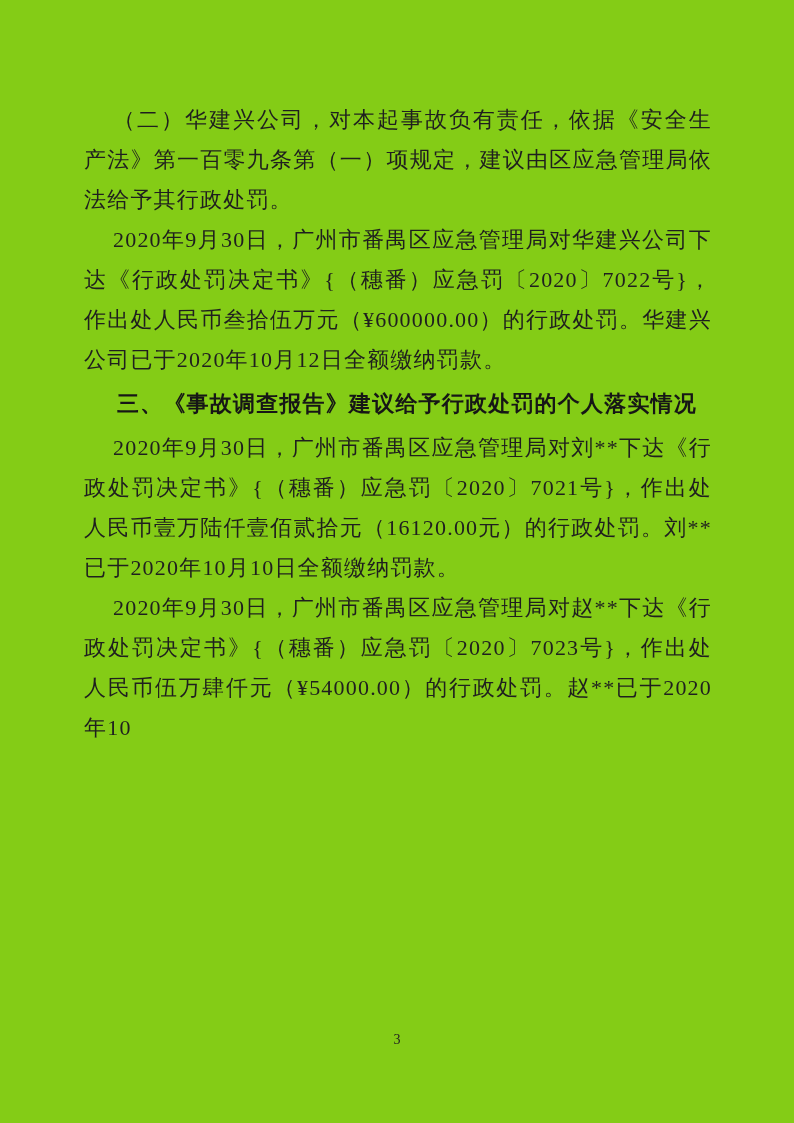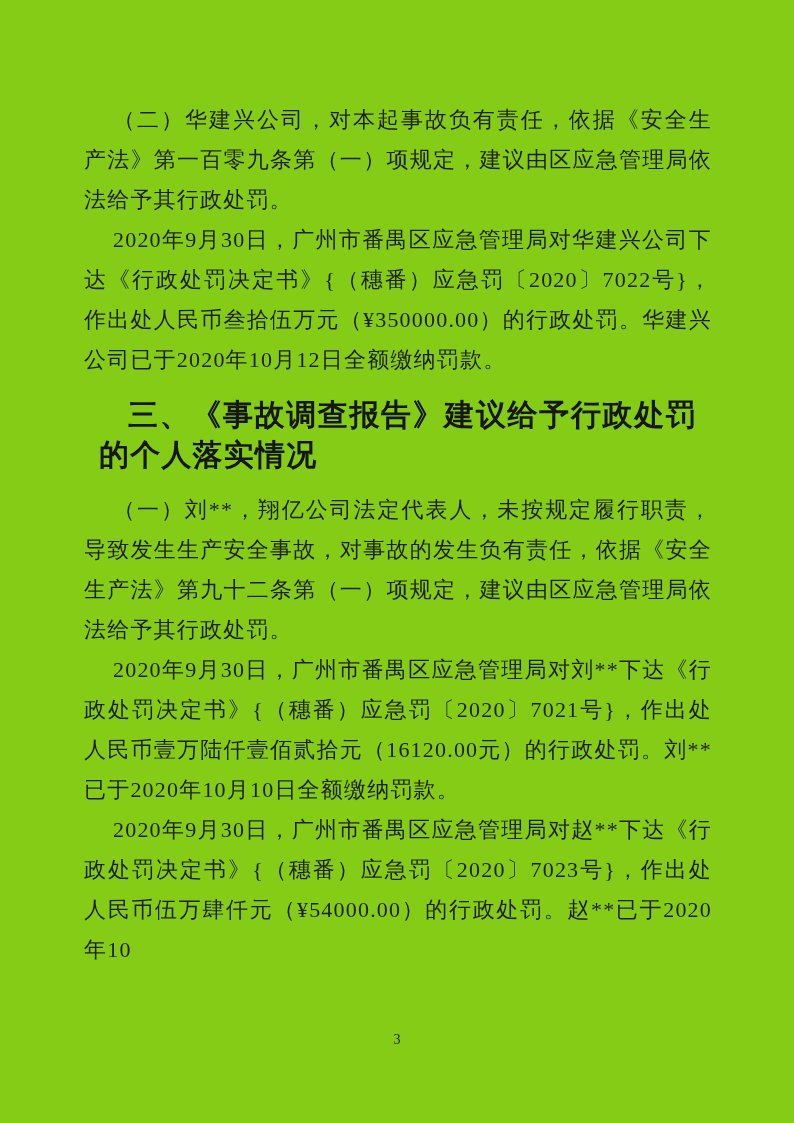--- a/index.html
+++ b/index.html
@@ -27,22 +27,22 @@
     font-size: 22px;
     line-height: 40px;
     letter-spacing: 1.2px;
     text-align: justify;
     text-justify: inter-character;
     word-break: break-all;
     text-indent: 29px;
     font-weight: normal;
   }
   .section-heading {
-    margin: 15px;
-    font-size: 30px;
+    margin: 4px;
+    font-size: 22px;
     line-height: 40px;
     letter-spacing: 1.2px;
     text-align: justify;
     word-break: break-all;
     text-indent: 29px;
     font-weight: 700;
     font-family: "Liberation Sans", "DejaVu Sans", sans-serif;
     color: #161616;
   }
   .page-number {
@@ -56,21 +56,20 @@
     color: #222222;
     font-family: "Liberation Serif", "DejaVu Serif", serif;
   }
 </style>
 </head>
 <body>
 
 <div class="page">
   <div class="content">
     <p class="body-par">（二）华建兴公司，对本起事故负有责任，依据《安全生产法》第一百零九条第（一）项规定，建议由区应急管理局依法给予其行政处罚。</p>
-    <p class="body-par">2020年9月30日，广州市番禺区应急管理局对华建兴公司下达《行政处罚决定书》{（穗番）应急罚〔2020〕7022号}，作出处人民币叁拾伍万元（¥350000.00）的行政处罚。华建兴公司已于2020年10月12日全额缴纳罚款。</p>
+    <p class="body-par">2020年9月30日，广州市番禺区应急管理局对华建兴公司下达《行政处罚决定书》{（穗番）应急罚〔2020〕7022号}，作出处人民币叁拾伍万元（¥600000.00）的行政处罚。华建兴公司已于2020年10月12日全额缴纳罚款。</p>
     <h2 class="section-heading">三、《事故调查报告》建议给予行政处罚的个人落实情况</h2>
-    <p class="body-par">（一）刘**，翔亿公司法定代表人，未按规定履行职责，导致发生生产安全事故，对事故的发生负有责任，依据《安全生产法》第九十二条第（一）项规定，建议由区应急管理局依法给予其行政处罚。</p>
     <p class="body-par">2020年9月30日，广州市番禺区应急管理局对刘**下达《行政处罚决定书》{（穗番）应急罚〔2020〕7021号}，作出处人民币壹万陆仟壹佰贰拾元（16120.00元）的行政处罚。刘**已于2020年10月10日全额缴纳罚款。</p>
     <p class="body-par">2020年9月30日，广州市番禺区应急管理局对赵**下达《行政处罚决定书》{（穗番）应急罚〔2020〕7023号}，作出处人民币伍万肆仟元（¥54000.00）的行政处罚。赵**已于2020年10</p>
   </div>
 
   <div class="page-number">3</div>
 </div>
 
 </body></html>

